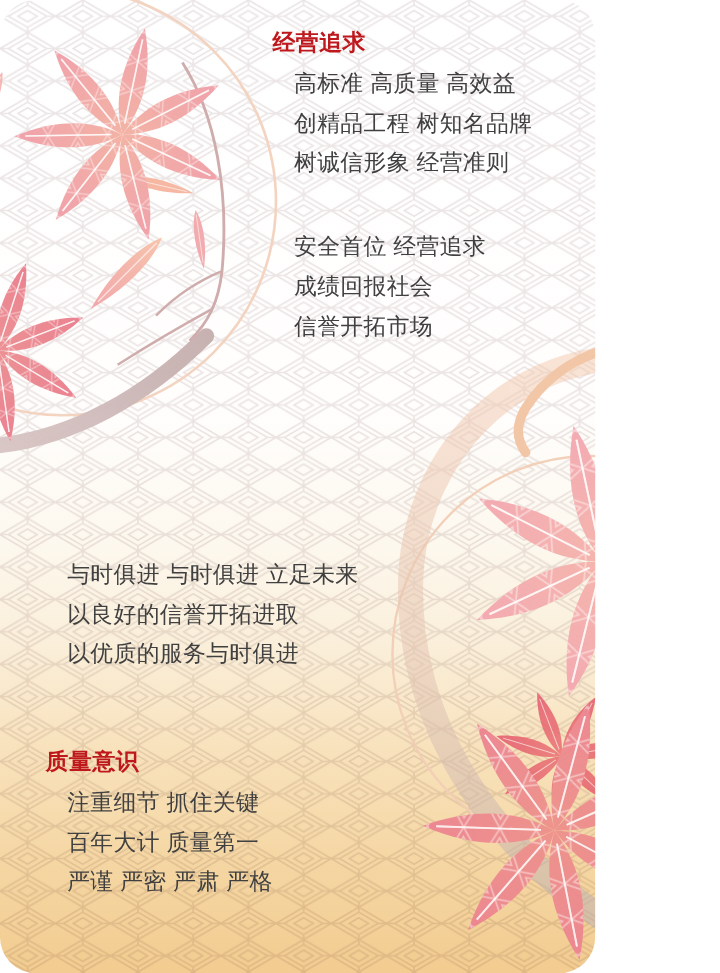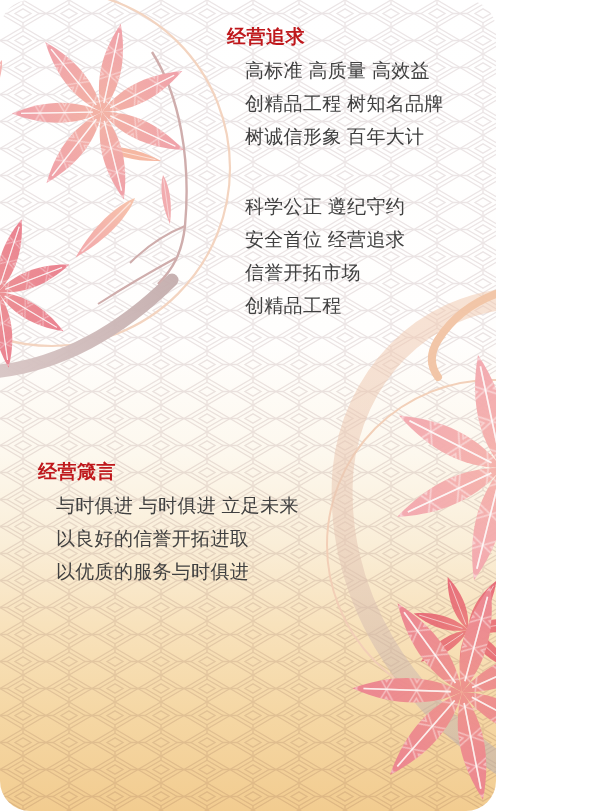--- a/index.html
+++ b/index.html
@@ -164,36 +164,42 @@
       <use href="#leaf7" transform="translate(502,468) rotate(-12) scale(1.18)" fill="url(#gPink2)"></use>
       <use href="#leaf7" transform="translate(502,468) rotate(-12) scale(1.18)" fill="url(#fretW)"></use>
     </g>
   </svg>
 
   <div class="section s-right" id="sec-pursuit">
     <h2 class="title">经营追求</h2>
     <ul class="lines">
       <li>高标准 高质量 高效益</li>
       <li>创精品工程 树知名品牌</li>
-      <li>树诚信形象 百年大计</li>
+      <li>树诚信形象 经营准则</li>
     </ul>
   </div>
 
   <div class="section s-right" id="sec-principles">
     <ul class="lines">
-      <li>科学公正 遵纪守约</li>
       <li>安全首位 经营追求</li>
+      <li>成绩回报社会</li>
       <li>信誉开拓市场</li>
-      <li>创精品工程</li>
     </ul>
   </div>
 
   <div class="section s-left" id="sec-motto">
-    <h2 class="title">经营箴言</h2>
     <ul class="lines">
       <li>与时俱进 与时俱进 立足未来</li>
       <li>以良好的信誉开拓进取</li>
       <li>以优质的服务与时俱进</li>
     </ul>
   </div>
 
+  <div class="section s-left" id="sec-quality">
+    <h2 class="title">质量意识</h2>
+    <ul class="lines">
+      <li>注重细节 抓住关键</li>
+      <li>百年大计 质量第一</li>
+      <li>严谨 严密 严肃 严格</li>
+    </ul>
+  </div>
 
 </div>
 
 </body></html>

